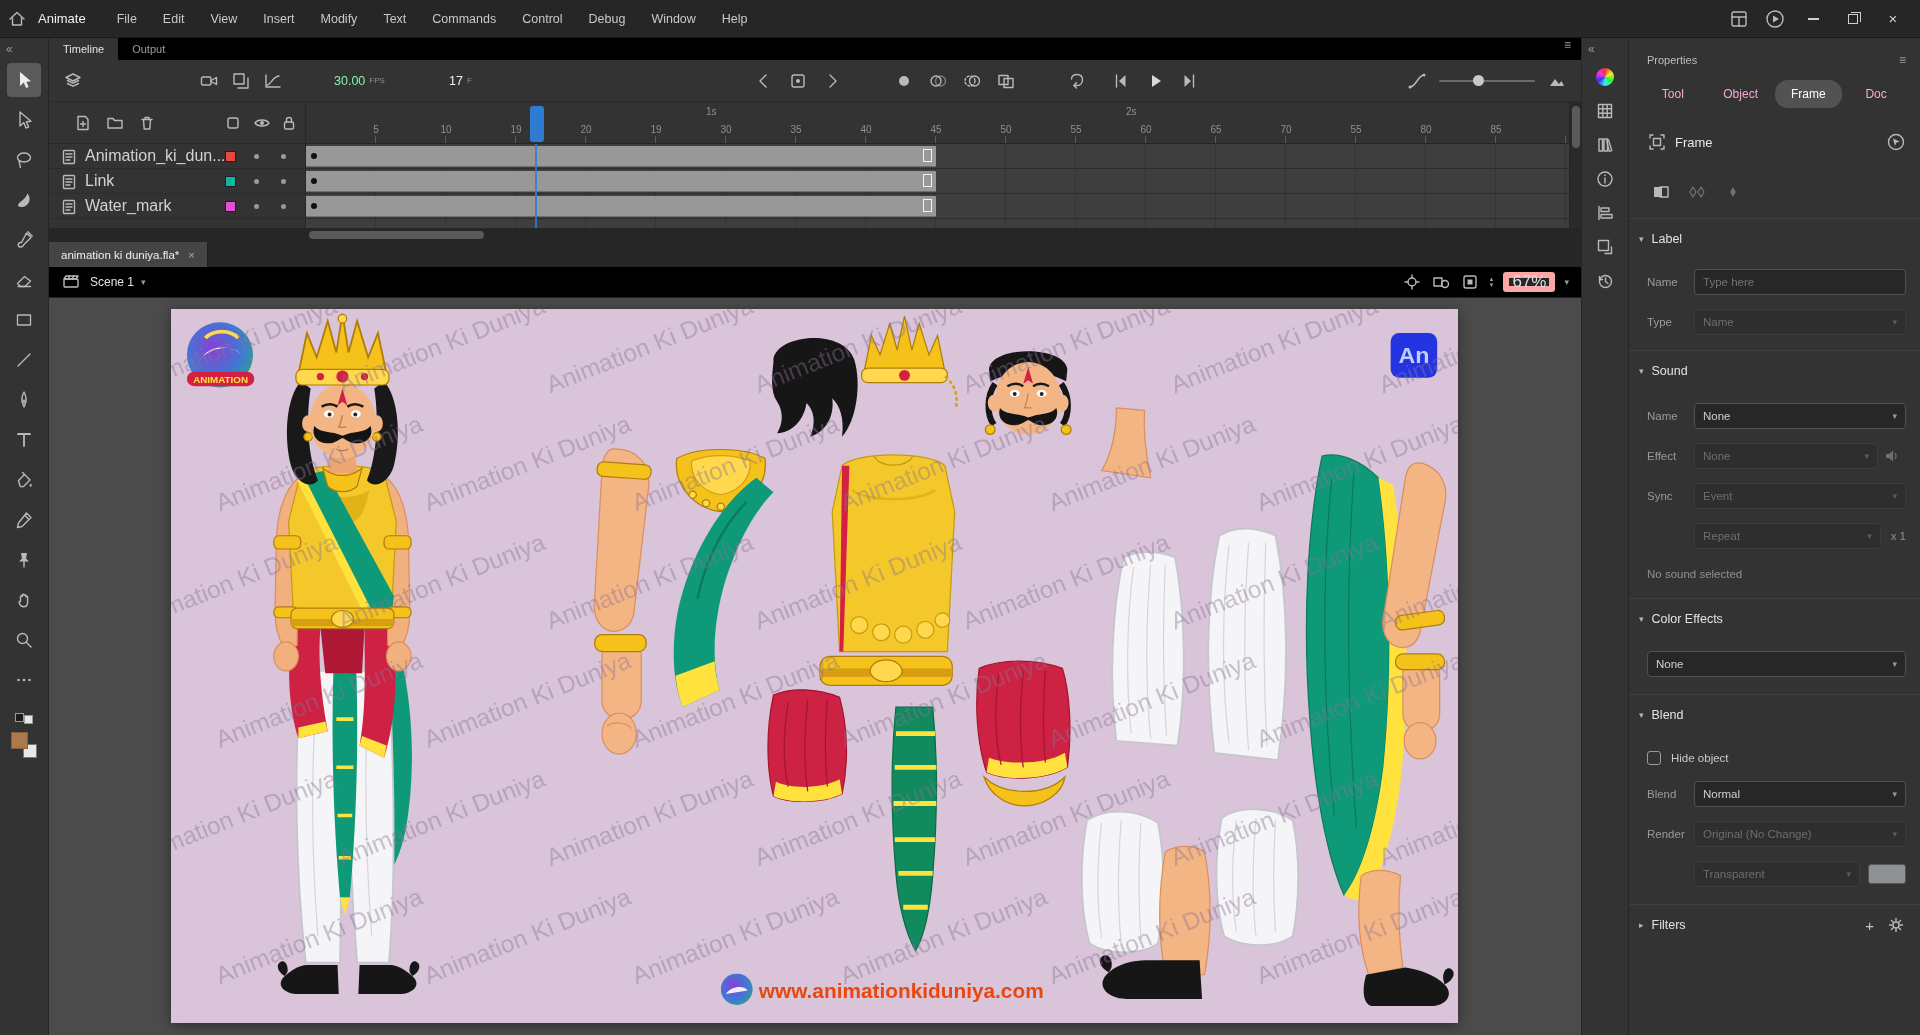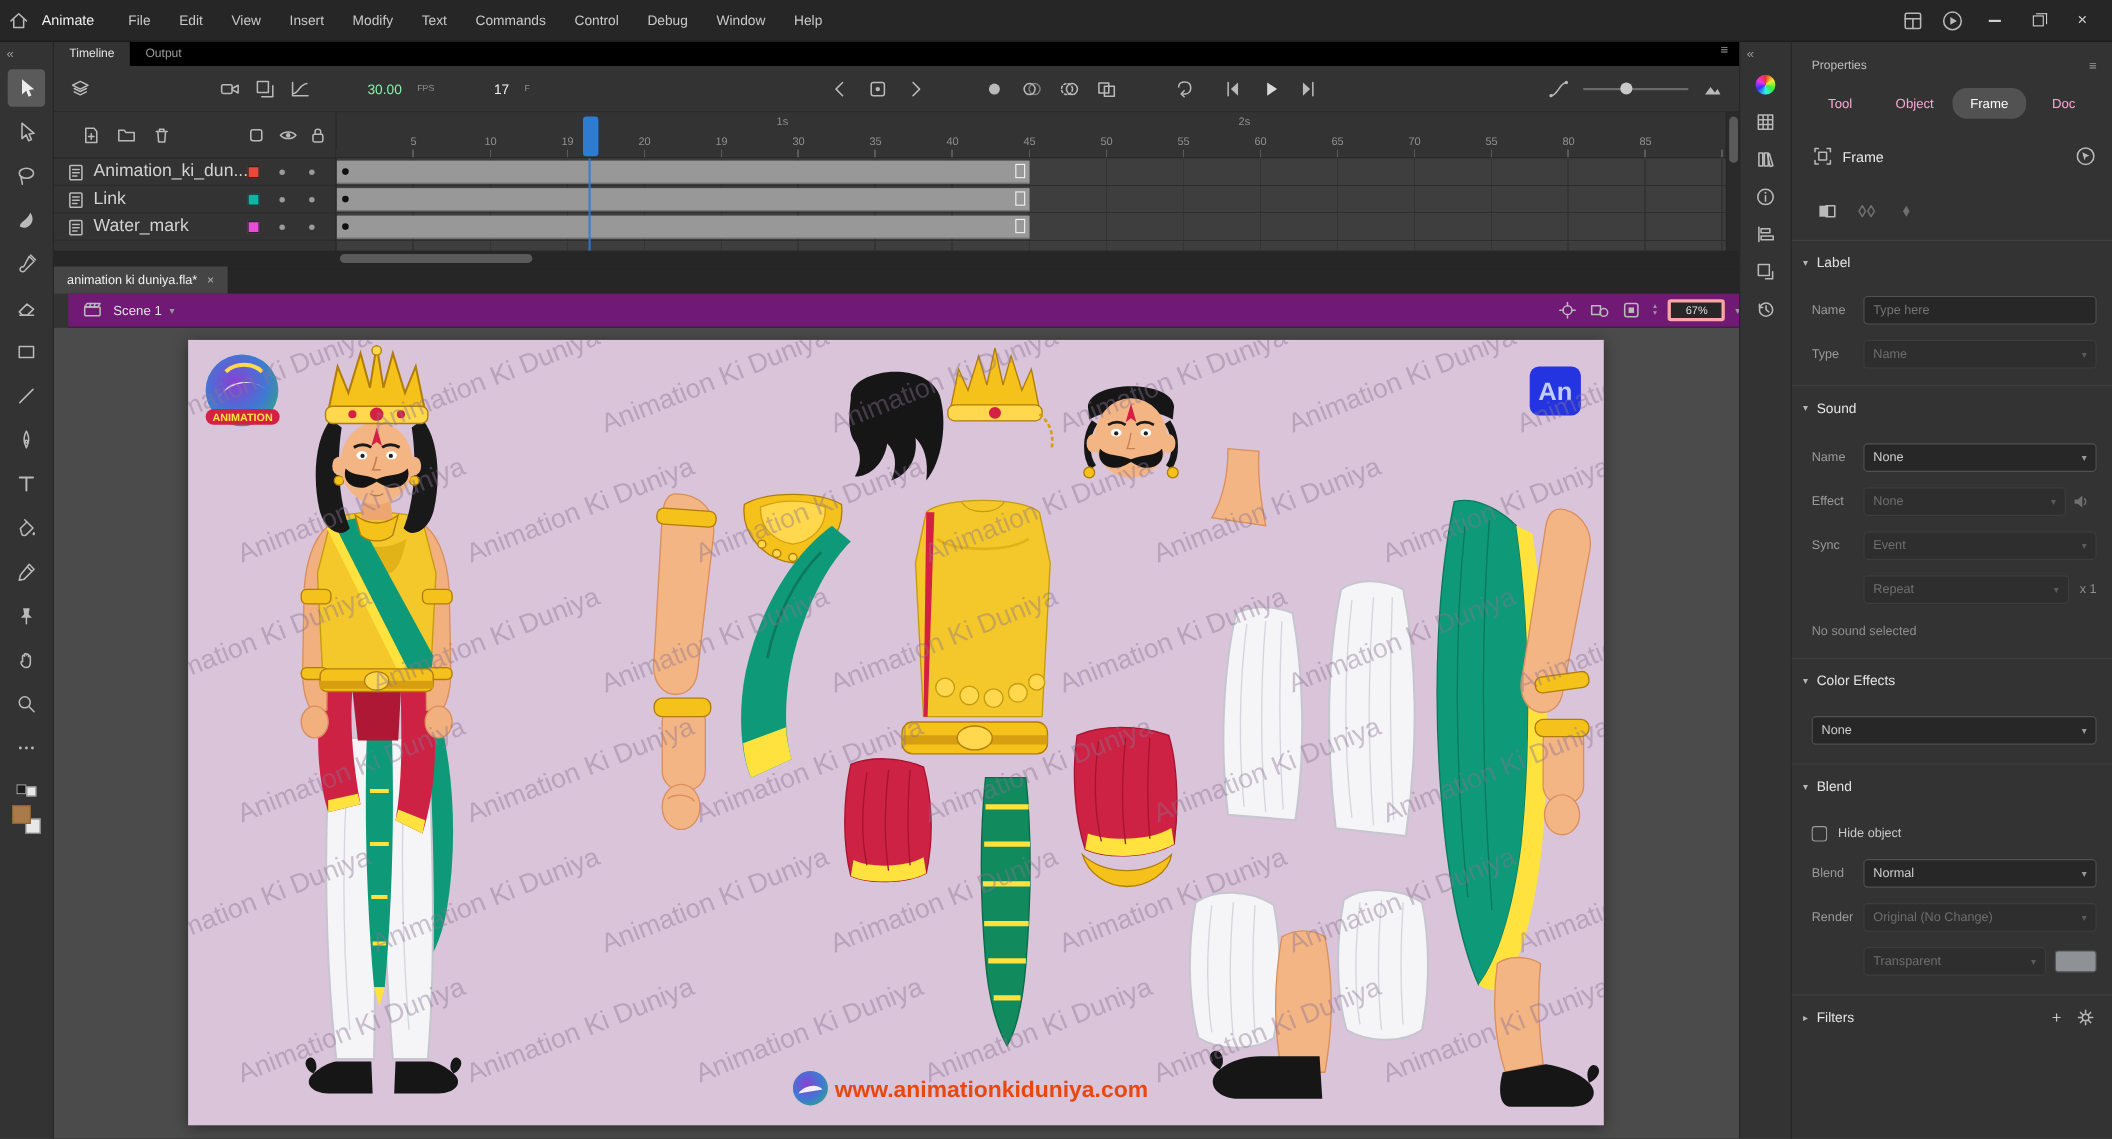--- a/index.html
+++ b/index.html
@@ -40,21 +40,21 @@
 
 .tl-panel{position:absolute;left:49px;top:38px;width:1532px;height:204px;background:#333;z-index:5}
 .tl-tabs{height:22px;background:#000000;display:flex;align-items:flex-start}
 .tl-tab{padding:0 14px;height:22px;line-height:22px;font-size:11px;color:#9a9a9a}
 .tl-tab.active{background:#333;color:#e4e4e4}
 .tl-tabs-menu{margin-left:auto;padding:0 10px;color:#9a9a9a;font-size:12px}
 .tl-toolbar{position:relative;height:42px;background:#333;border-bottom:1px solid #2a2a2a}
 .tg{position:absolute;top:0;bottom:0;display:flex;align-items:center;gap:14px}
 .fps-val{font-size:12.5px;color:#86efac}
 .frame-val{font-size:12.5px;color:#efefef}
-.sup{font-size:8px;color:#8f8f8f;margin-left:12px;vertical-align:top}
+.sup{font-size:8px;color:#8f8f8f;margin-left:2px;vertical-align:top}
 .slider-track{width:96px;height:2px;background:#6a6a6a;border-radius:1px;position:relative}
 .slider-knob{position:absolute;left:34px;top:-5px;width:11px;height:11px;border-radius:50%;background:#c9c9c9}
 .tl-body{display:flex;height:126px}
 .layers-col{width:257px;border-right:1px solid #262626;background:#333;position:relative}
 .layers-header{position:relative;height:42px;border-bottom:1px solid #282828}
 .lh-ico{position:absolute;top:11px;width:18px;height:18px}
 .layer-row{position:relative;height:25px;border-bottom:1px solid #2c2c2c;display:flex;align-items:center}
 .lr-page{position:absolute;left:10px;top:3px;width:18px;height:18px}
 .lr-name{position:absolute;left:36px;font-size:16px;color:#d2d2d2;white-space:nowrap}
 .lr-swatch{position:absolute;left:176px;top:7px;width:11px;height:11px;border:1px solid #1f1f1f}
@@ -72,26 +72,26 @@
 .playhead-head{position:absolute;left:224px;top:4px;width:14px;height:36px;background:#2e7bd2;border-radius:3px;z-index:4}
 .tl-vscroll{width:12px;background:#2a2a2a;border-left:1px solid #262626;position:relative}
 .vthumb{position:absolute;left:2px;top:4px;width:8px;height:42px;background:#5a5a5a;border-radius:4px}
 .tl-hscroll{height:14px;background:#262626;position:relative}
 .hthumb{position:absolute;left:260px;top:3px;width:175px;height:8px;background:#5a5a5a;border-radius:4px}
 
 
 .doc-tabbar{position:absolute;left:49px;top:242px;width:1532px;height:25px;background:#262626;display:flex;align-items:stretch}
 .doc-tab{display:flex;align-items:center;gap:9px;padding:0 12px;background:#454545;color:#f0f0f0;font-size:11.5px;border-right:1px solid #1f1f1f}
 .doc-close{color:#b0b0b0;font-size:11px}
-.scene-bar{position:absolute;left:62px;top:267px;width:1532px;height:31px;background:#701a75;border-bottom:1px solid #232323;display:flex;align-items:center;padding:0 12px}
+.scene-bar{position:absolute;left:49px;top:267px;width:1532px;height:31px;background:#000000;border-bottom:1px solid #232323;display:flex;align-items:center;padding:0 12px}
 .scene-name{font-size:12px;color:#e2e2e2;margin:0 7px 0 9px}
 .chev{font-size:9px;color:#9a9a9a}
 .sb-right{margin-left:auto;display:flex;align-items:center;gap:9px}
 .zoom-stepper{display:flex;flex-direction:column;line-height:6px;font-size:6px;color:#9a9a9a}
-.zoom-box{min-width:52px;height:20px;background:#272727;border:3px solid #fca5a5;border-radius:3px;display:flex;align-items:center;justify-content:center;font-size:10px;color:#dedede}
+.zoom-box{min-width:52px;height:20px;background:#272727;border:6px solid #fca5a5;border-radius:3px;display:flex;align-items:center;justify-content:center;font-size:17px;color:#dedede}
 
 
 .canvas{position:absolute;left:49px;top:298px;width:1532px;height:737px;background:#4b4b4b;overflow:hidden}
 .stage{position:absolute;left:122px;top:11px;width:1287px;height:714px;background:#d9c4d9;box-shadow:0 2px 12px rgba(0,0,0,.4)}
 .stage svg{display:block;width:100%;height:100%}
 
 
 .dock{position:absolute;left:1581px;top:38px;width:48px;bottom:0;background:#333;border-left:1px solid #262626;border-right:1px solid #262626;display:flex;flex-direction:column;align-items:center;z-index:10}
 .dock .collapse-gly{align-self:flex-start}
 .dock-ico{width:28px;height:28px;display:flex;align-items:center;justify-content:center;margin:3px 0}

